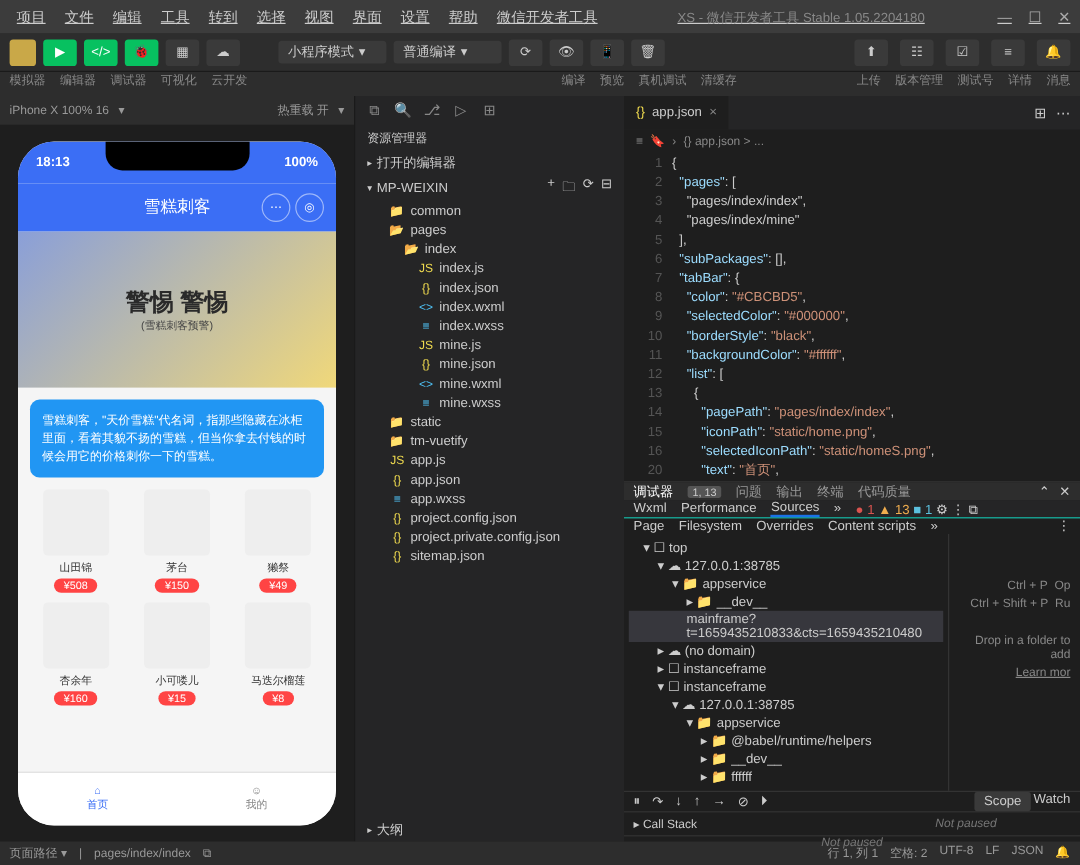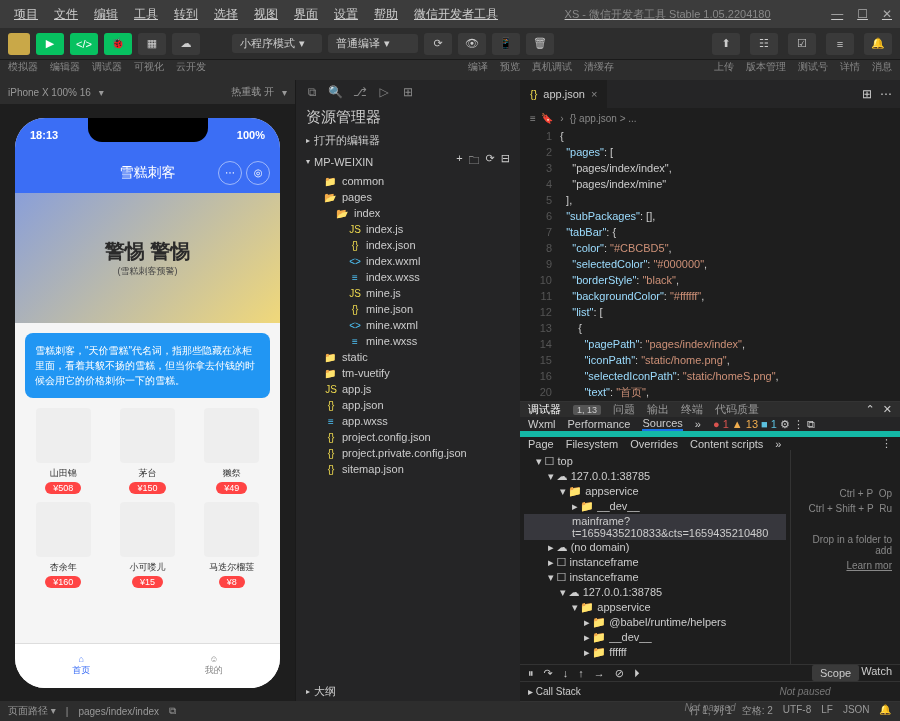--- a/index.html
+++ b/index.html
@@ -35,21 +35,21 @@
 .product { text-align: center; }
 .product .img { width: 55px; height: 55px; background: #eee; margin: 0 auto 4px; border-radius: 4px; }
 .product .name { font-size: 9px; color: #333; }
 .product .price { font-size: 9px; color: #fff; background: #ff4444; border-radius: 8px; padding: 1px 8px; display: inline-block; margin-top: 2px; }
 .tabbar { position: absolute; bottom: 0; left: 0; right: 0; height: 45px; background: #fff; display: flex; border-top: 1px solid #ddd; }
 .tabbar .tab { flex: 1; display: flex; flex-direction: column; align-items: center; justify-content: center; font-size: 9px; color: #888; }
 .tabbar .tab.active { color: #3b6ef5; }
 .file-panel { width: 225px; background: #252526; display: flex; flex-direction: column; border-left: 1px solid #1a1a1a; }
 .file-tabs { height: 24px; display: flex; padding: 0 8px; gap: 8px; align-items: center; }
 .file-tabs span { width: 16px; height: 16px; display: flex; align-items: center; justify-content: center; color: #888; cursor: pointer; }
-.file-header { padding: 4px 10px; font-size: 15px; color: #ccc; }
+.file-header { padding: 4px 10px; font-size: 10px; color: #ccc; }
 .file-section { padding: 2px 10px; font-size: 11px; color: #ccc; display: flex; align-items: center; gap: 4px; cursor: pointer; }
 .file-section .arrow { font-size: 8px; }
 .file-tree { flex: 1; overflow: auto; font-size: 11px; }
 .tree-item { padding: 2px 0 2px 20px; display: flex; align-items: center; gap: 4px; cursor: pointer; }
 .tree-item.d1 { padding-left: 28px; }
 .tree-item.d2 { padding-left: 40px; }
 .tree-item.d3 { padding-left: 52px; }
 .tree-item .icon { width: 14px; text-align: center; font-size: 10px; }
 .folder { color: #dcb67a; }
 .folder-open { color: #dcb67a; }
@@ -65,21 +65,21 @@
 .code-area { flex: 1; display: flex; font-family: Consolas, monospace; font-size: 11px; overflow: hidden; }
 .gutter { width: 40px; text-align: right; color: #555; padding-right: 8px; line-height: 16px; }
 .code { flex: 1; line-height: 16px; white-space: pre; }
 .s { color: #ce9178; }
 .k { color: #9cdcfe; }
 .debug-panel { height: 300px; background: #1e1e1e; border-top: 1px solid #333; display: flex; flex-direction: column; }
 .debug-tabs { height: 24px; display: flex; align-items: center; padding: 0 8px; gap: 12px; font-size: 11px; background: #2d2d2d; }
 .debug-tabs .tab { cursor: pointer; color: #999; }
 .debug-tabs .tab.active { color: #fff; }
 .debug-tabs .right { margin-left: auto; display: flex; gap: 8px; }
-.debug-subtabs { height: 24px; display: flex; align-items: center; padding: 0 8px; gap: 12px; font-size: 11px; background: #252526; border-bottom: 6px solid #14b8a6; }
+.debug-subtabs { height: 24px; display: flex; align-items: center; padding: 0 8px; gap: 12px; font-size: 11px; background: #252526; border-bottom: 1px solid #14b8a6; }
 .debug-subtabs .tab.active { border-bottom: 2px solid #1a73e8; }
 .debug-sources { height: 22px; display: flex; align-items: center; padding: 0 8px; gap: 12px; font-size: 11px; }
 .debug-content { flex: 1; display: flex; }
 .source-tree { flex: 1; font-size: 11px; padding: 4px; overflow: hidden; }
 .source-item { padding: 1px 0 1px 12px; display: flex; align-items: center; gap: 4px; }
 .source-item.d1 { padding-left: 24px; } .source-item.d2 { padding-left: 36px; } .source-item.d3 { padding-left: 48px; } .source-item.d4 { padding-left: 60px; }
 .source-item.sel { background: #37373d; }
 .shortcut-panel { width: 110px; border-left: 1px solid #333; padding: 8px; font-size: 10px; color: #888; text-align: right; }
 .debug-controls { height: 26px; display: flex; align-items: center; padding: 0 8px; gap: 10px; border-top: 1px solid #333; font-size: 11px; }
 .debug-controls .right { margin-left: auto; display: flex; gap: 2px; }

